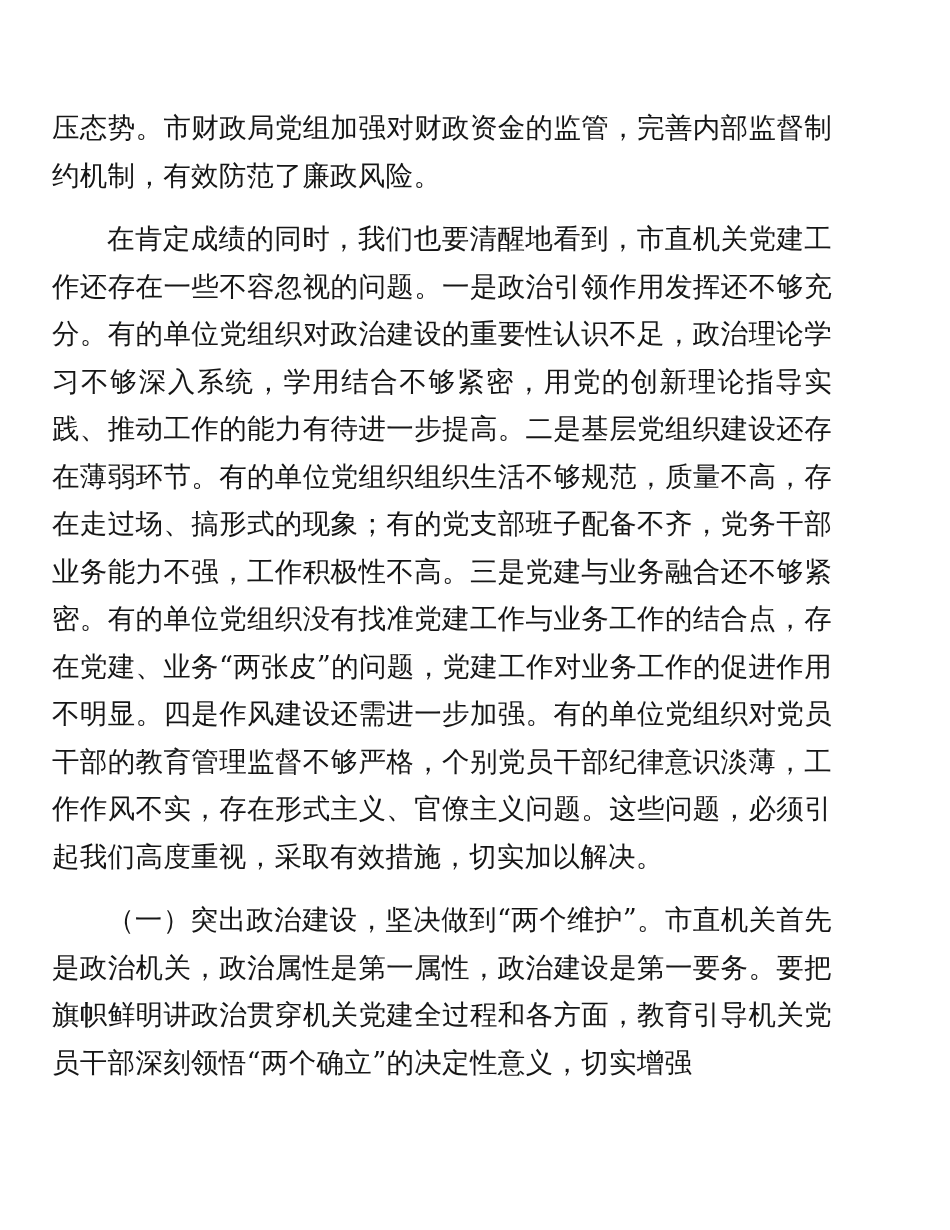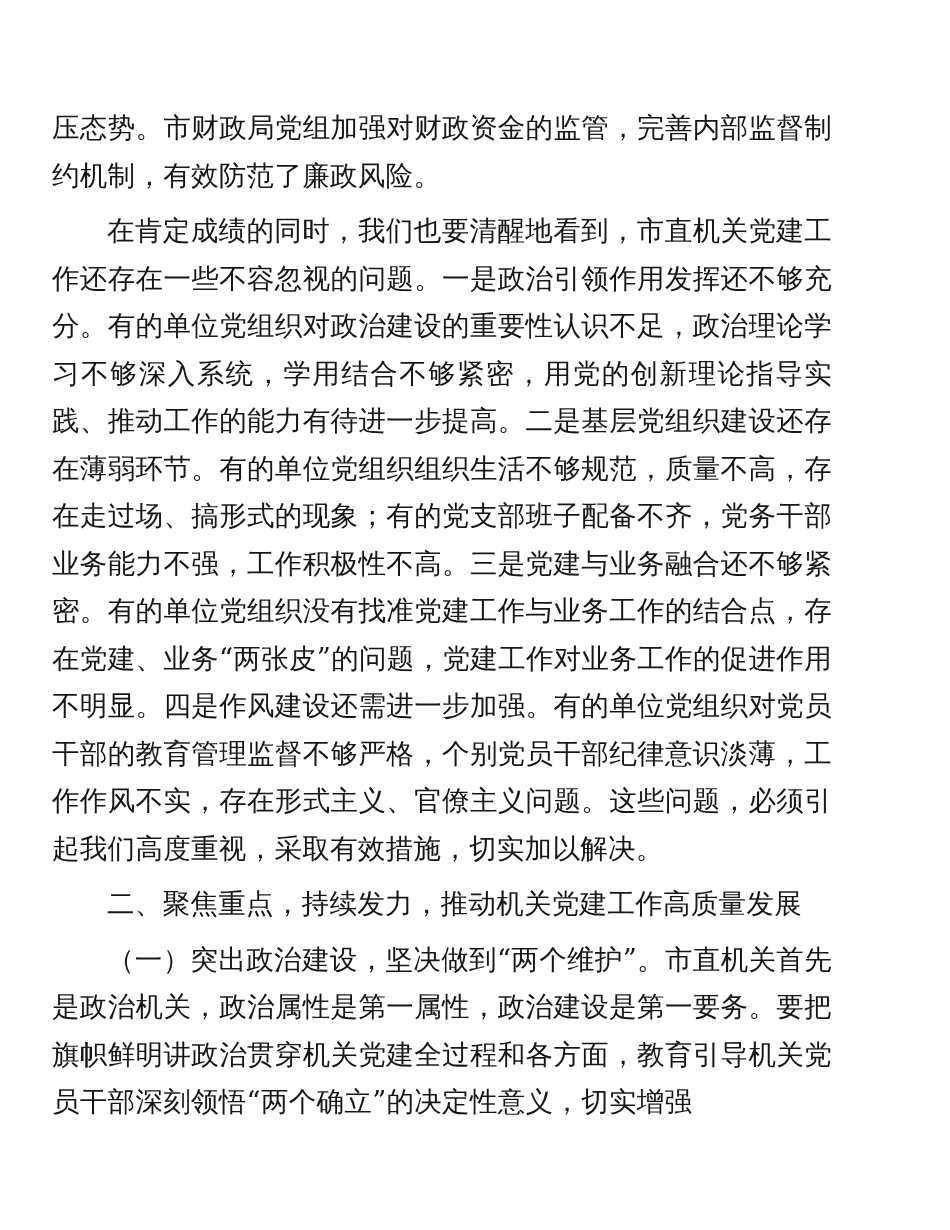--- a/index.html
+++ b/index.html
@@ -27,29 +27,28 @@
     text-align: justify;
     text-justify: inter-ideograph;
     letter-spacing: 0.3px;
     color: #161616;
   }
   .para {
     margin: 0;
     text-indent: 0;
   }
   .para + .para {
-    margin-top: 8px;
+    margin-top: 16px;
   }
   .indent {
     text-indent: 2em;
   }
 </style>
 </head>
 <body>
 
 <div class="page">
   <div class="doc-body">
     <p class="para">压态势。市财政局党组加强对财政资金的监管，完善内部监督制约机制，有效防范了廉政风险。</p>
     <p class="para indent">在肯定成绩的同时，我们也要清醒地看到，市直机关党建工作还存在一些不容忽视的问题。一是政治引领作用发挥还不够充分。有的单位党组织对政治建设的重要性认识不足，政治理论学习不够深入系统，学用结合不够紧密，用党的创新理论指导实践、推动工作的能力有待进一步提高。二是基层党组织建设还存在薄弱环节。有的单位党组织组织生活不够规范，质量不高，存在走过场、搞形式的现象；有的党支部班子配备不齐，党务干部业务能力不强，工作积极性不高。三是党建与业务融合还不够紧密。有的单位党组织没有找准党建工作与业务工作的结合点，存在党建、业务“两张皮”的问题，党建工作对业务工作的促进作用不明显。四是作风建设还需进一步加强。有的单位党组织对党员干部的教育管理监督不够严格，个别党员干部纪律意识淡薄，工作作风不实，存在形式主义、官僚主义问题。这些问题，必须引起我们高度重视，采取有效措施，切实加以解决。</p>
-    <p class="para indent">二、聚焦重点，持续发力，推动机关党建工作高质量发展</p>
     <p class="para indent">（一）突出政治建设，坚决做到“两个维护”。市直机关首先是政治机关，政治属性是第一属性，政治建设是第一要务。要把旗帜鲜明讲政治贯穿机关党建全过程和各方面，教育引导机关党员干部深刻领悟“两个确立”的决定性意义，切实增强</p>
   </div>
 </div>
 
 </body></html>

